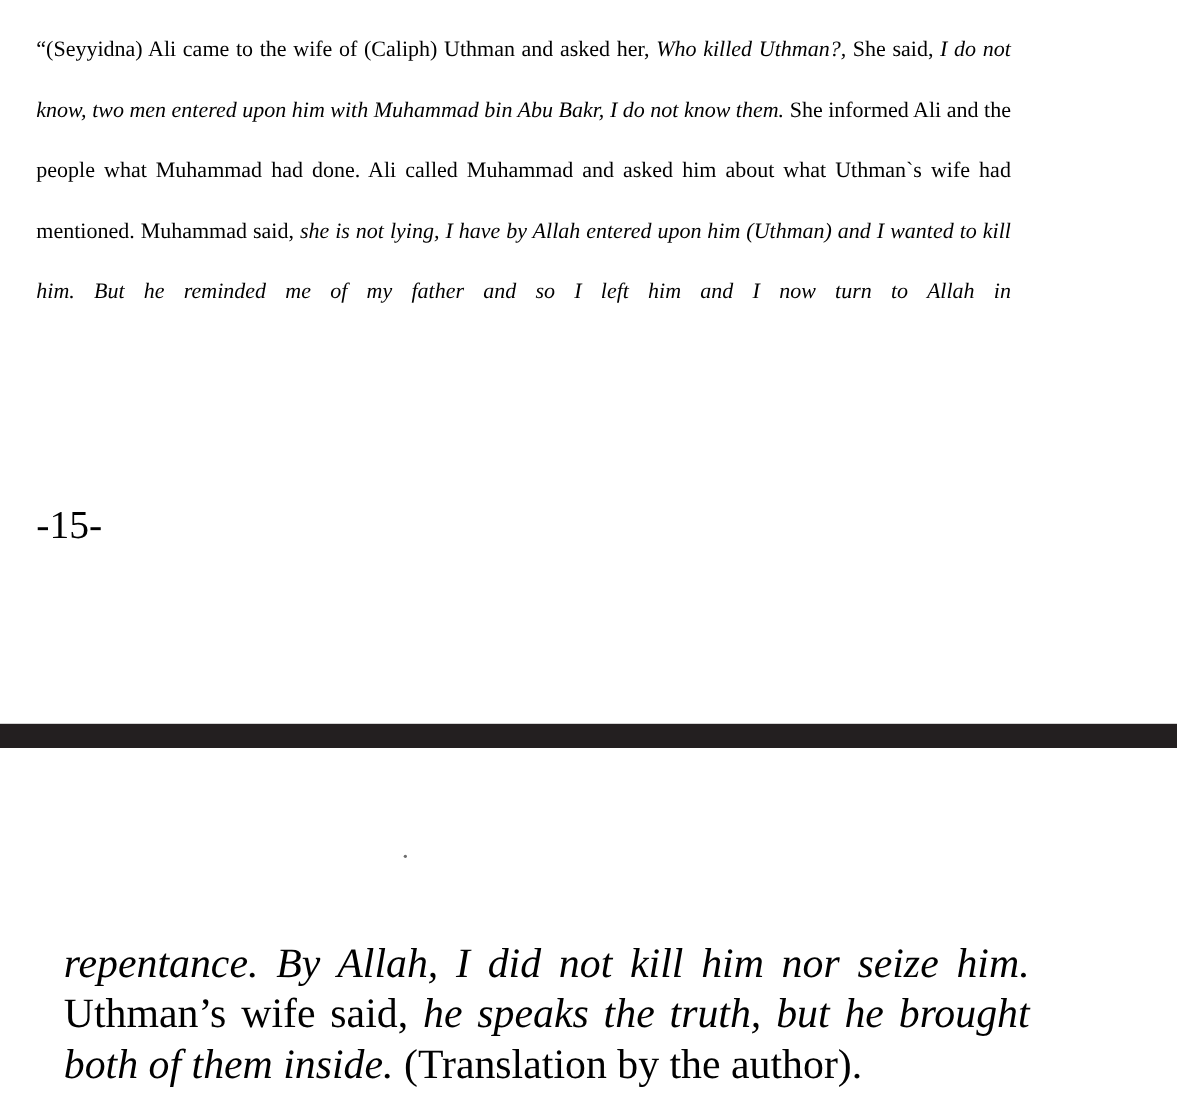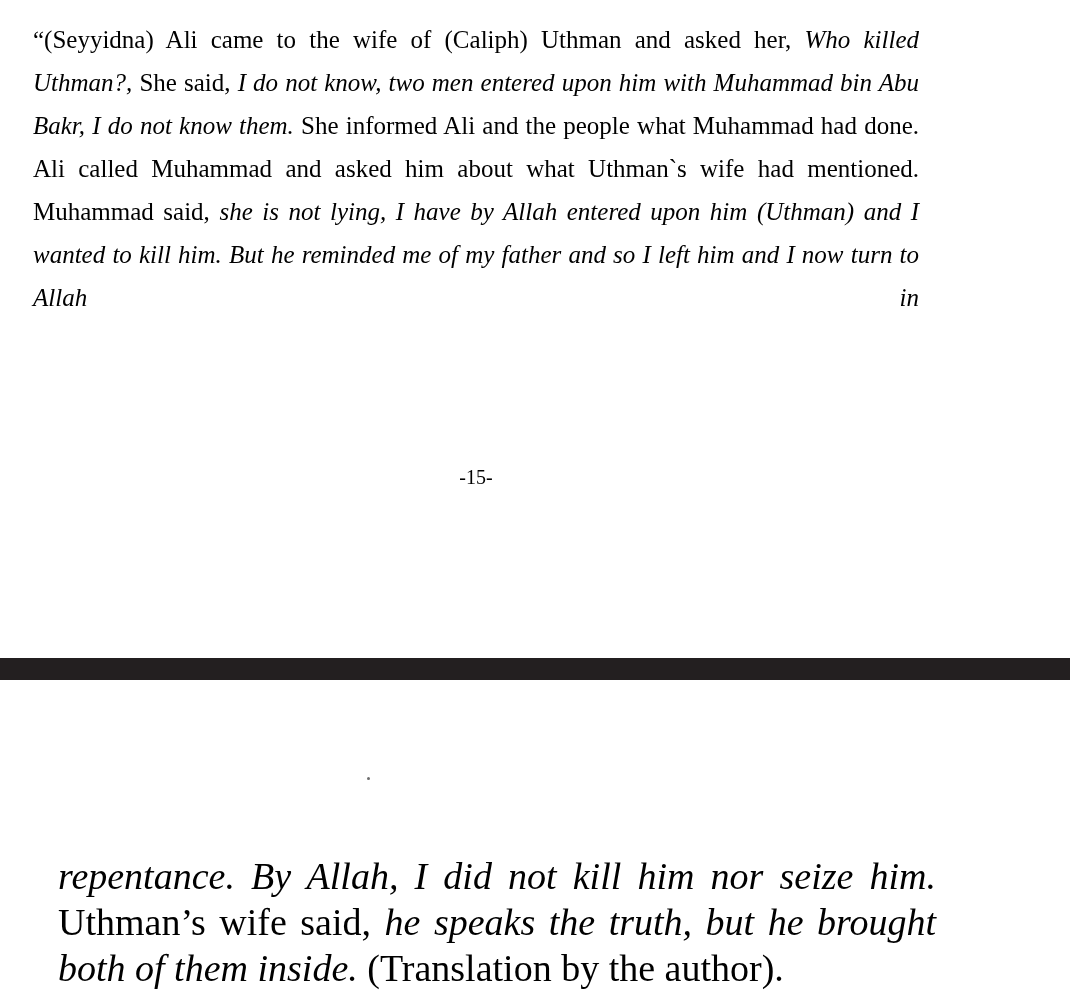--- a/index.html
+++ b/index.html
@@ -22,39 +22,38 @@
   }
   
   .block-upper {
     position: absolute;
     left: 33px;
     top: 18px;
     width: 886px;
   }
   .para {
     margin: 0;
-    font-size: 25px;
-    line-height: 43px;
+    font-size: 20px;
+    line-height: 55px;
     text-align: justify;
     text-justify: inter-word;
     letter-spacing: 0px;
   }
   .para.justify-all {
     text-align-last: justify;
   }
   .it {
     font-style: italic;
   }
   .pagenum {
     position: absolute;
     left: 0;
     top: 442px;
     width: 886px;
-    text-align: center;
-    font-size: 20px;
+    font-size: 36px;
     line-height: 34px;
   }
   
   .scan-band {
     position: absolute;
     left: 0;
     top: 658px;
     width: 1070px;
     height: 22px;
     background: #231f20;

